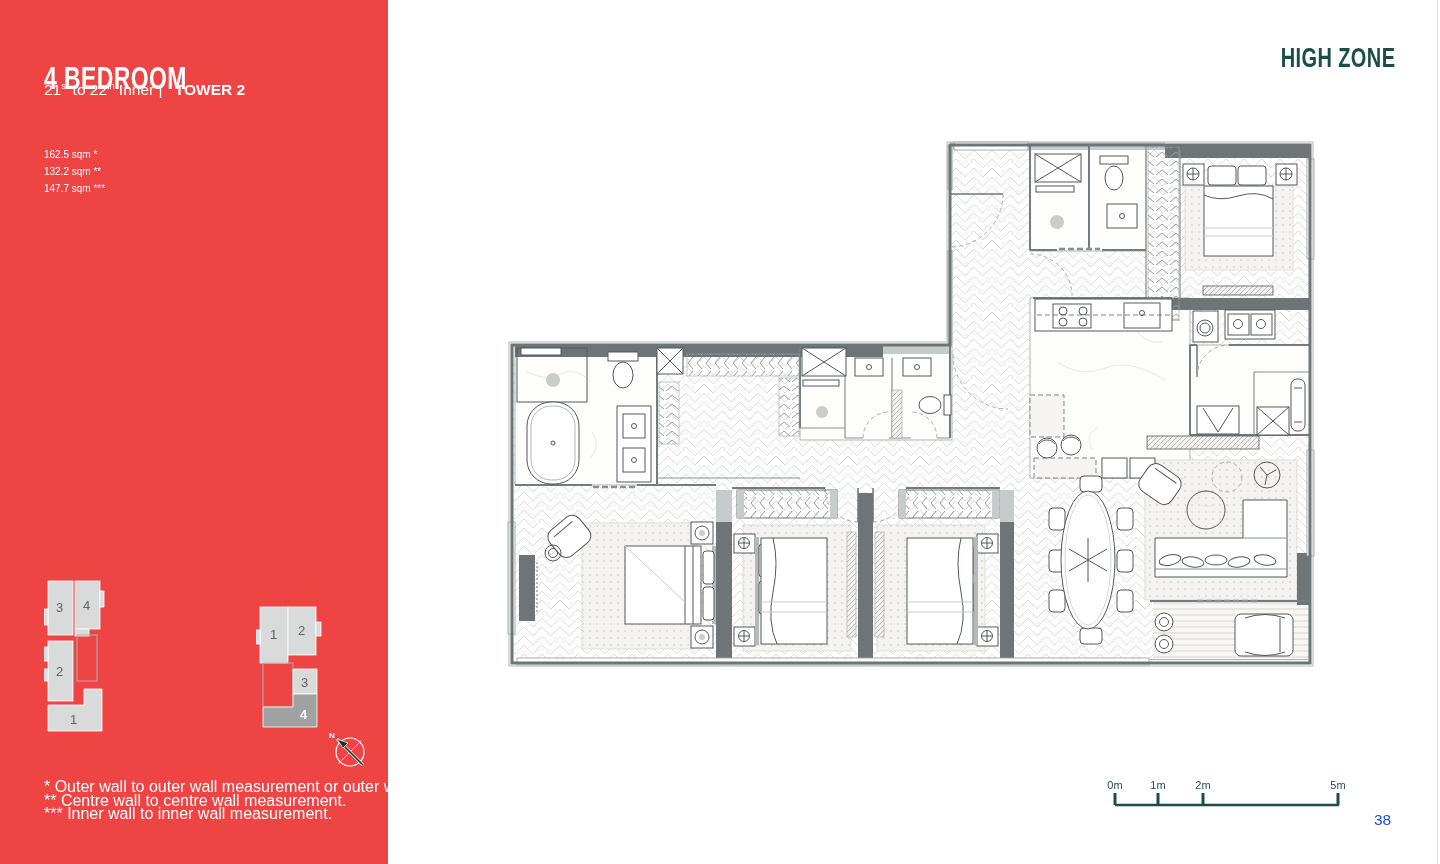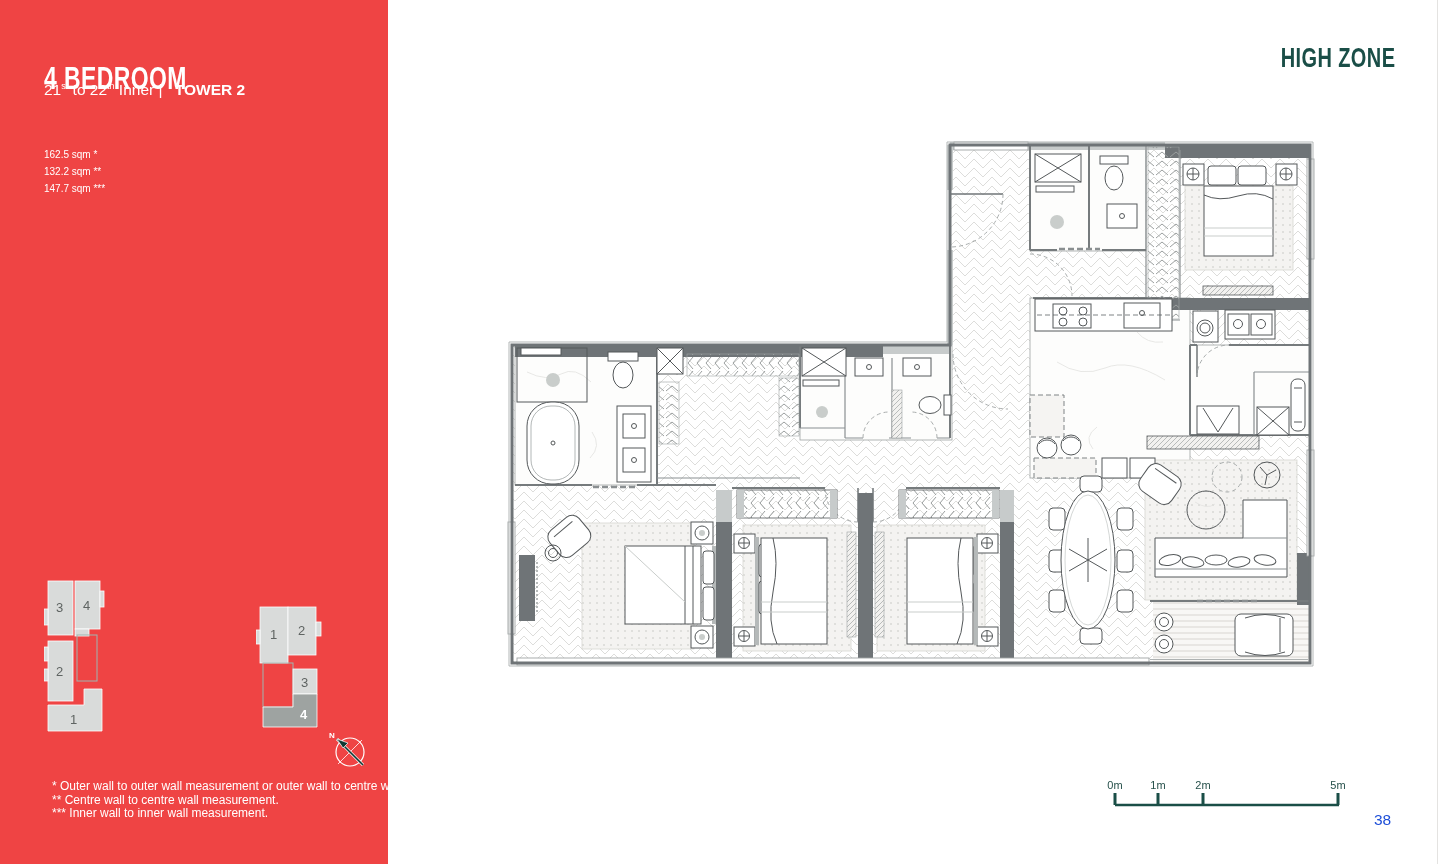--- a/index.html
+++ b/index.html
@@ -8,21 +8,21 @@
   .page-edge{position:absolute;right:2px;top:0;bottom:0;width:1px;background:#E4E3E1;}
 
   
   .sidebar{position:absolute;left:0;top:0;width:388px;height:864px;background:#ef4444;color:#fff;}
   .sb-title{position:absolute;left:44px;top:42px;font-size:28px;font-weight:700;letter-spacing:.5px;
             transform:scale(.82,1.1);transform-origin:0 0;white-space:nowrap;}
   .sb-sub{position:absolute;left:44px;top:81px;font-size:15.5px;font-weight:400;white-space:nowrap;}
   .sb-sub b{font-weight:700;margin-left:8px;}
   .sb-sub sup{font-size:9px;}
   .sb-areas{position:absolute;left:44px;top:146px;font-size:10px;line-height:17px;}
-  .sb-foot{position:absolute;left:44px;top:780px;font-size:12px;line-height:13.5px;white-space:nowrap;margin-left:8px;}
+  .sb-foot{position:absolute;left:44px;top:780px;font-size:16px;line-height:13.5px;white-space:nowrap;}
   .kp{position:absolute;}
   .kp-num{font-family:"Liberation Sans",sans-serif;font-size:13px;fill:#5F6462;}
   .kp-num-sel{font-family:"Liberation Sans",sans-serif;font-size:13px;font-weight:700;fill:#FFFFFF;}
   .kp-unit{fill:#D9DBDA;stroke:#FFFFFF;stroke-width:.8;}
   .kp-void{fill:none;stroke:#9FB5B0;stroke-width:1;}
 
   
   .zone{position:absolute;right:45px;top:42px;font-size:25px;font-weight:700;color:#1A4E47;
         letter-spacing:.5px;transform:scale(.8,1.1);transform-origin:100% 0;white-space:nowrap;}
   .pagenum{position:absolute;left:1374px;top:811px;font-size:15.5px;color:#1d4ed8;}

